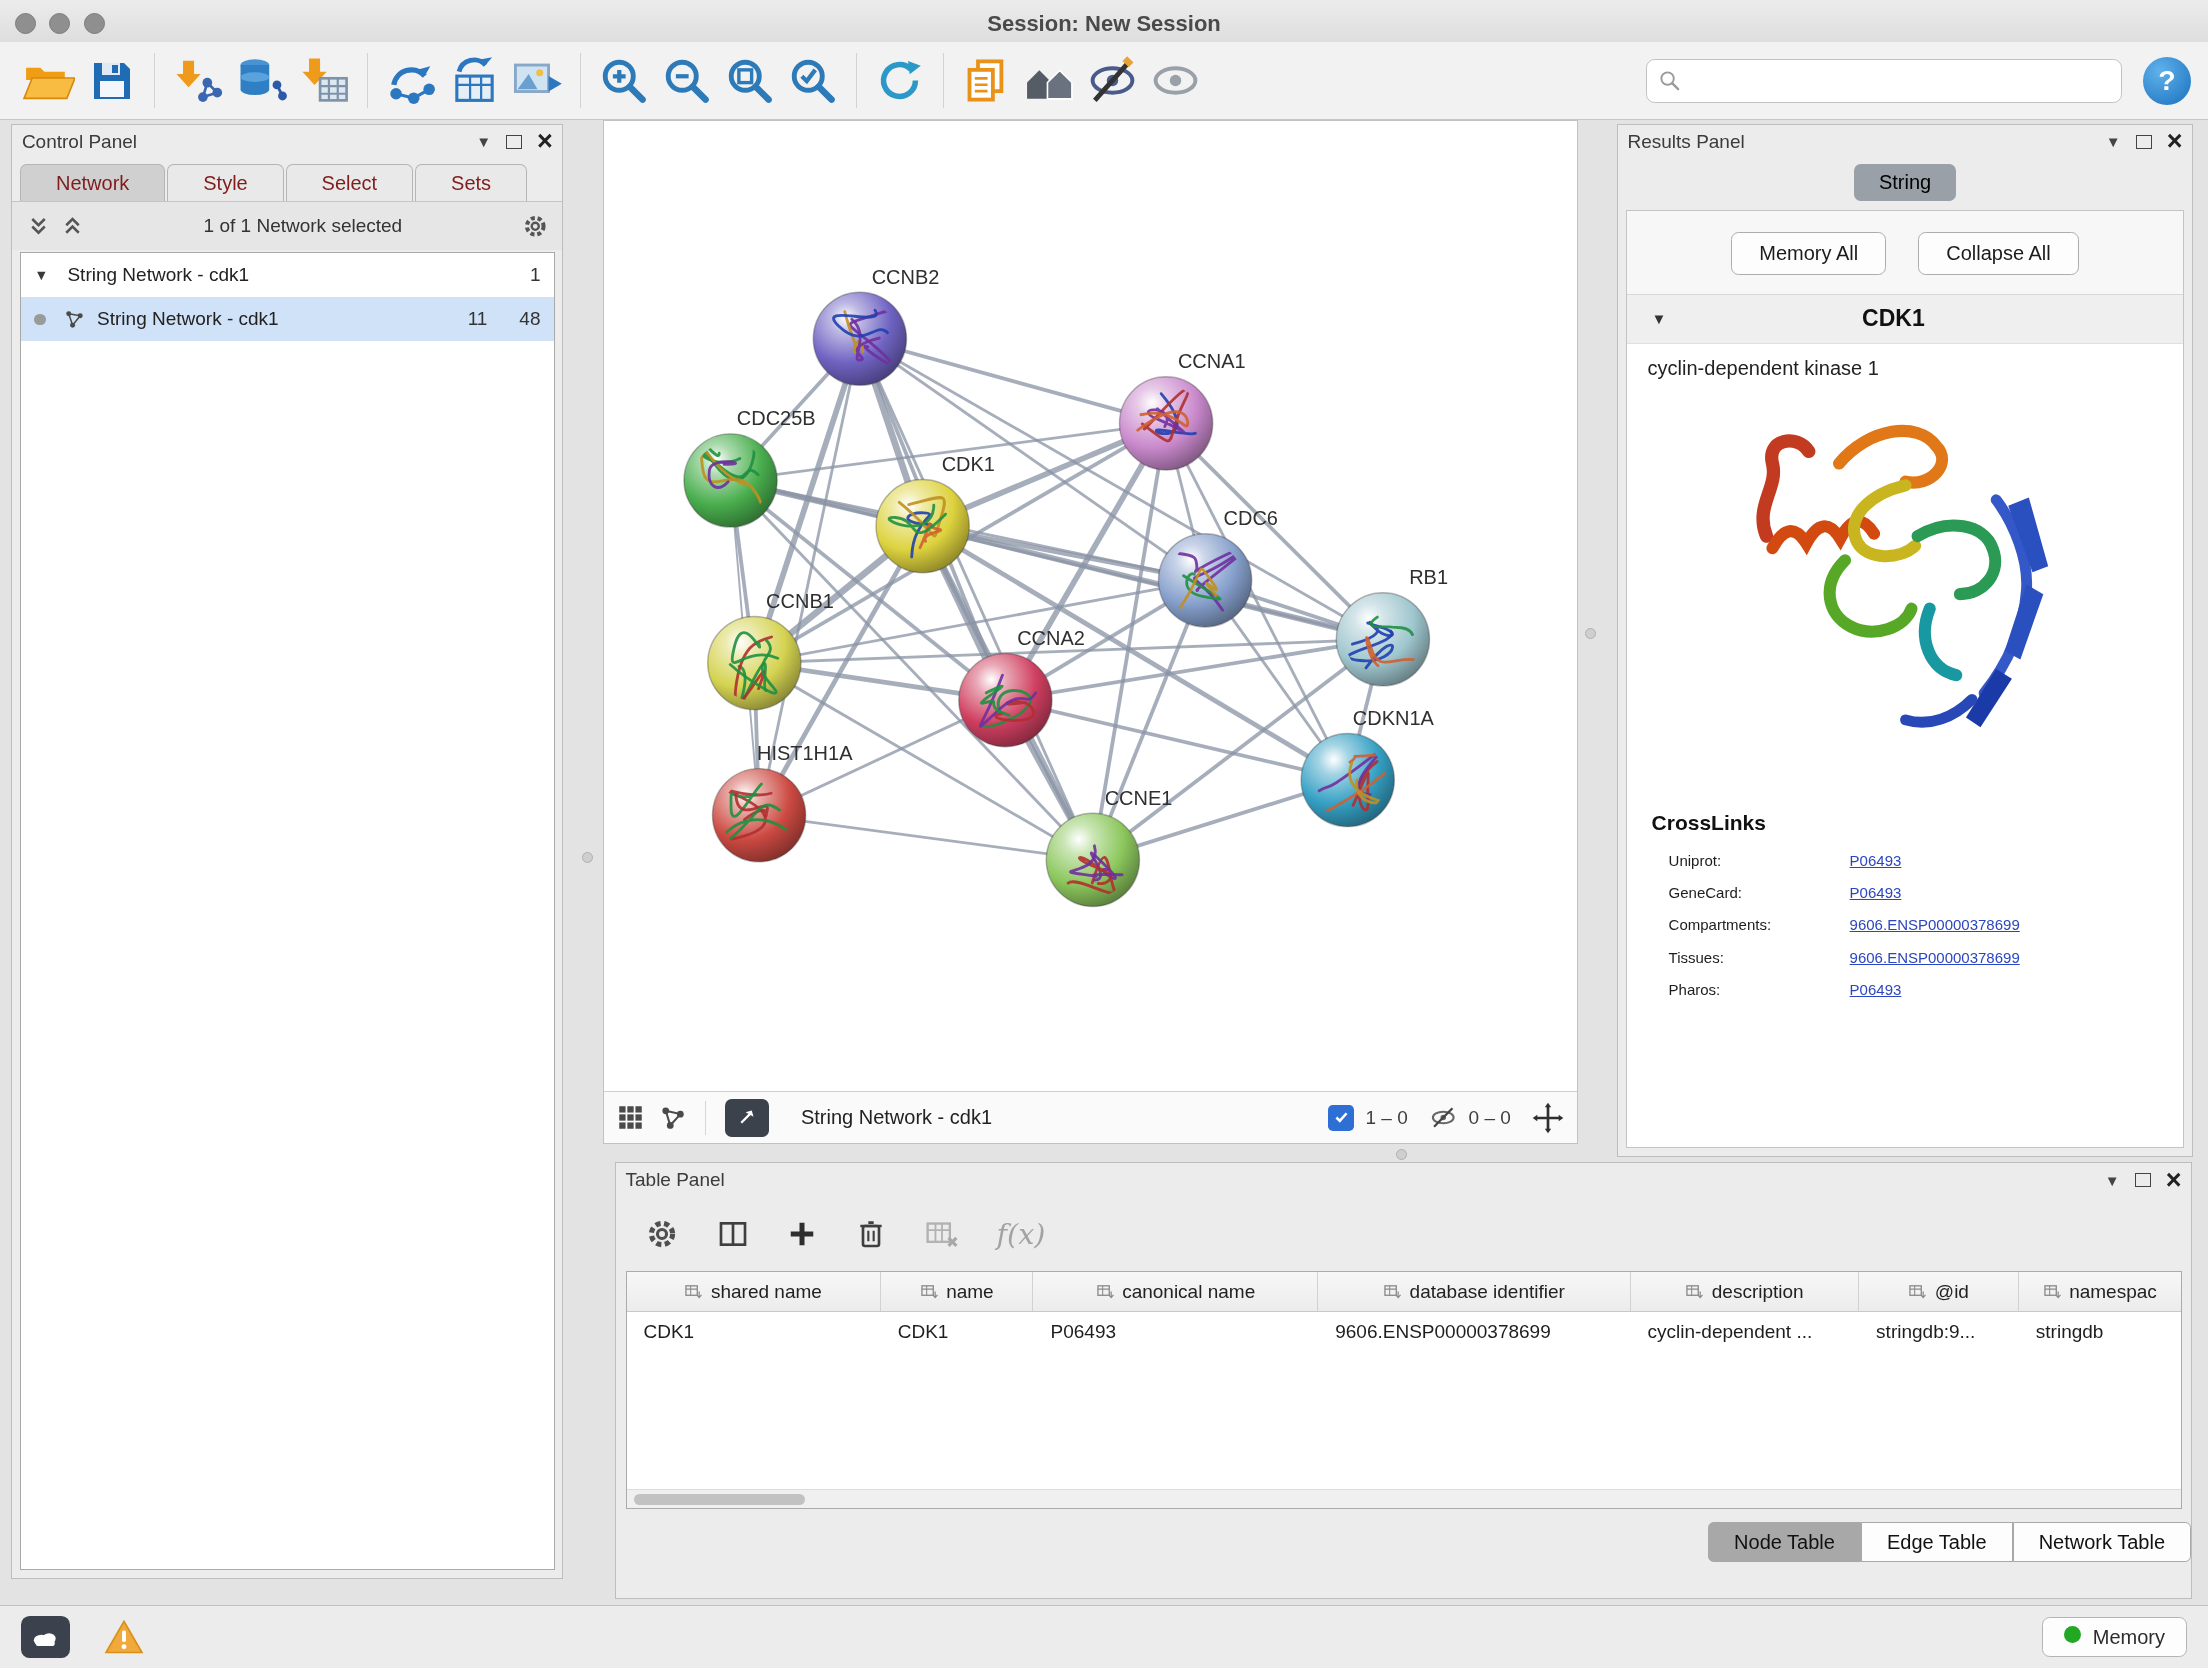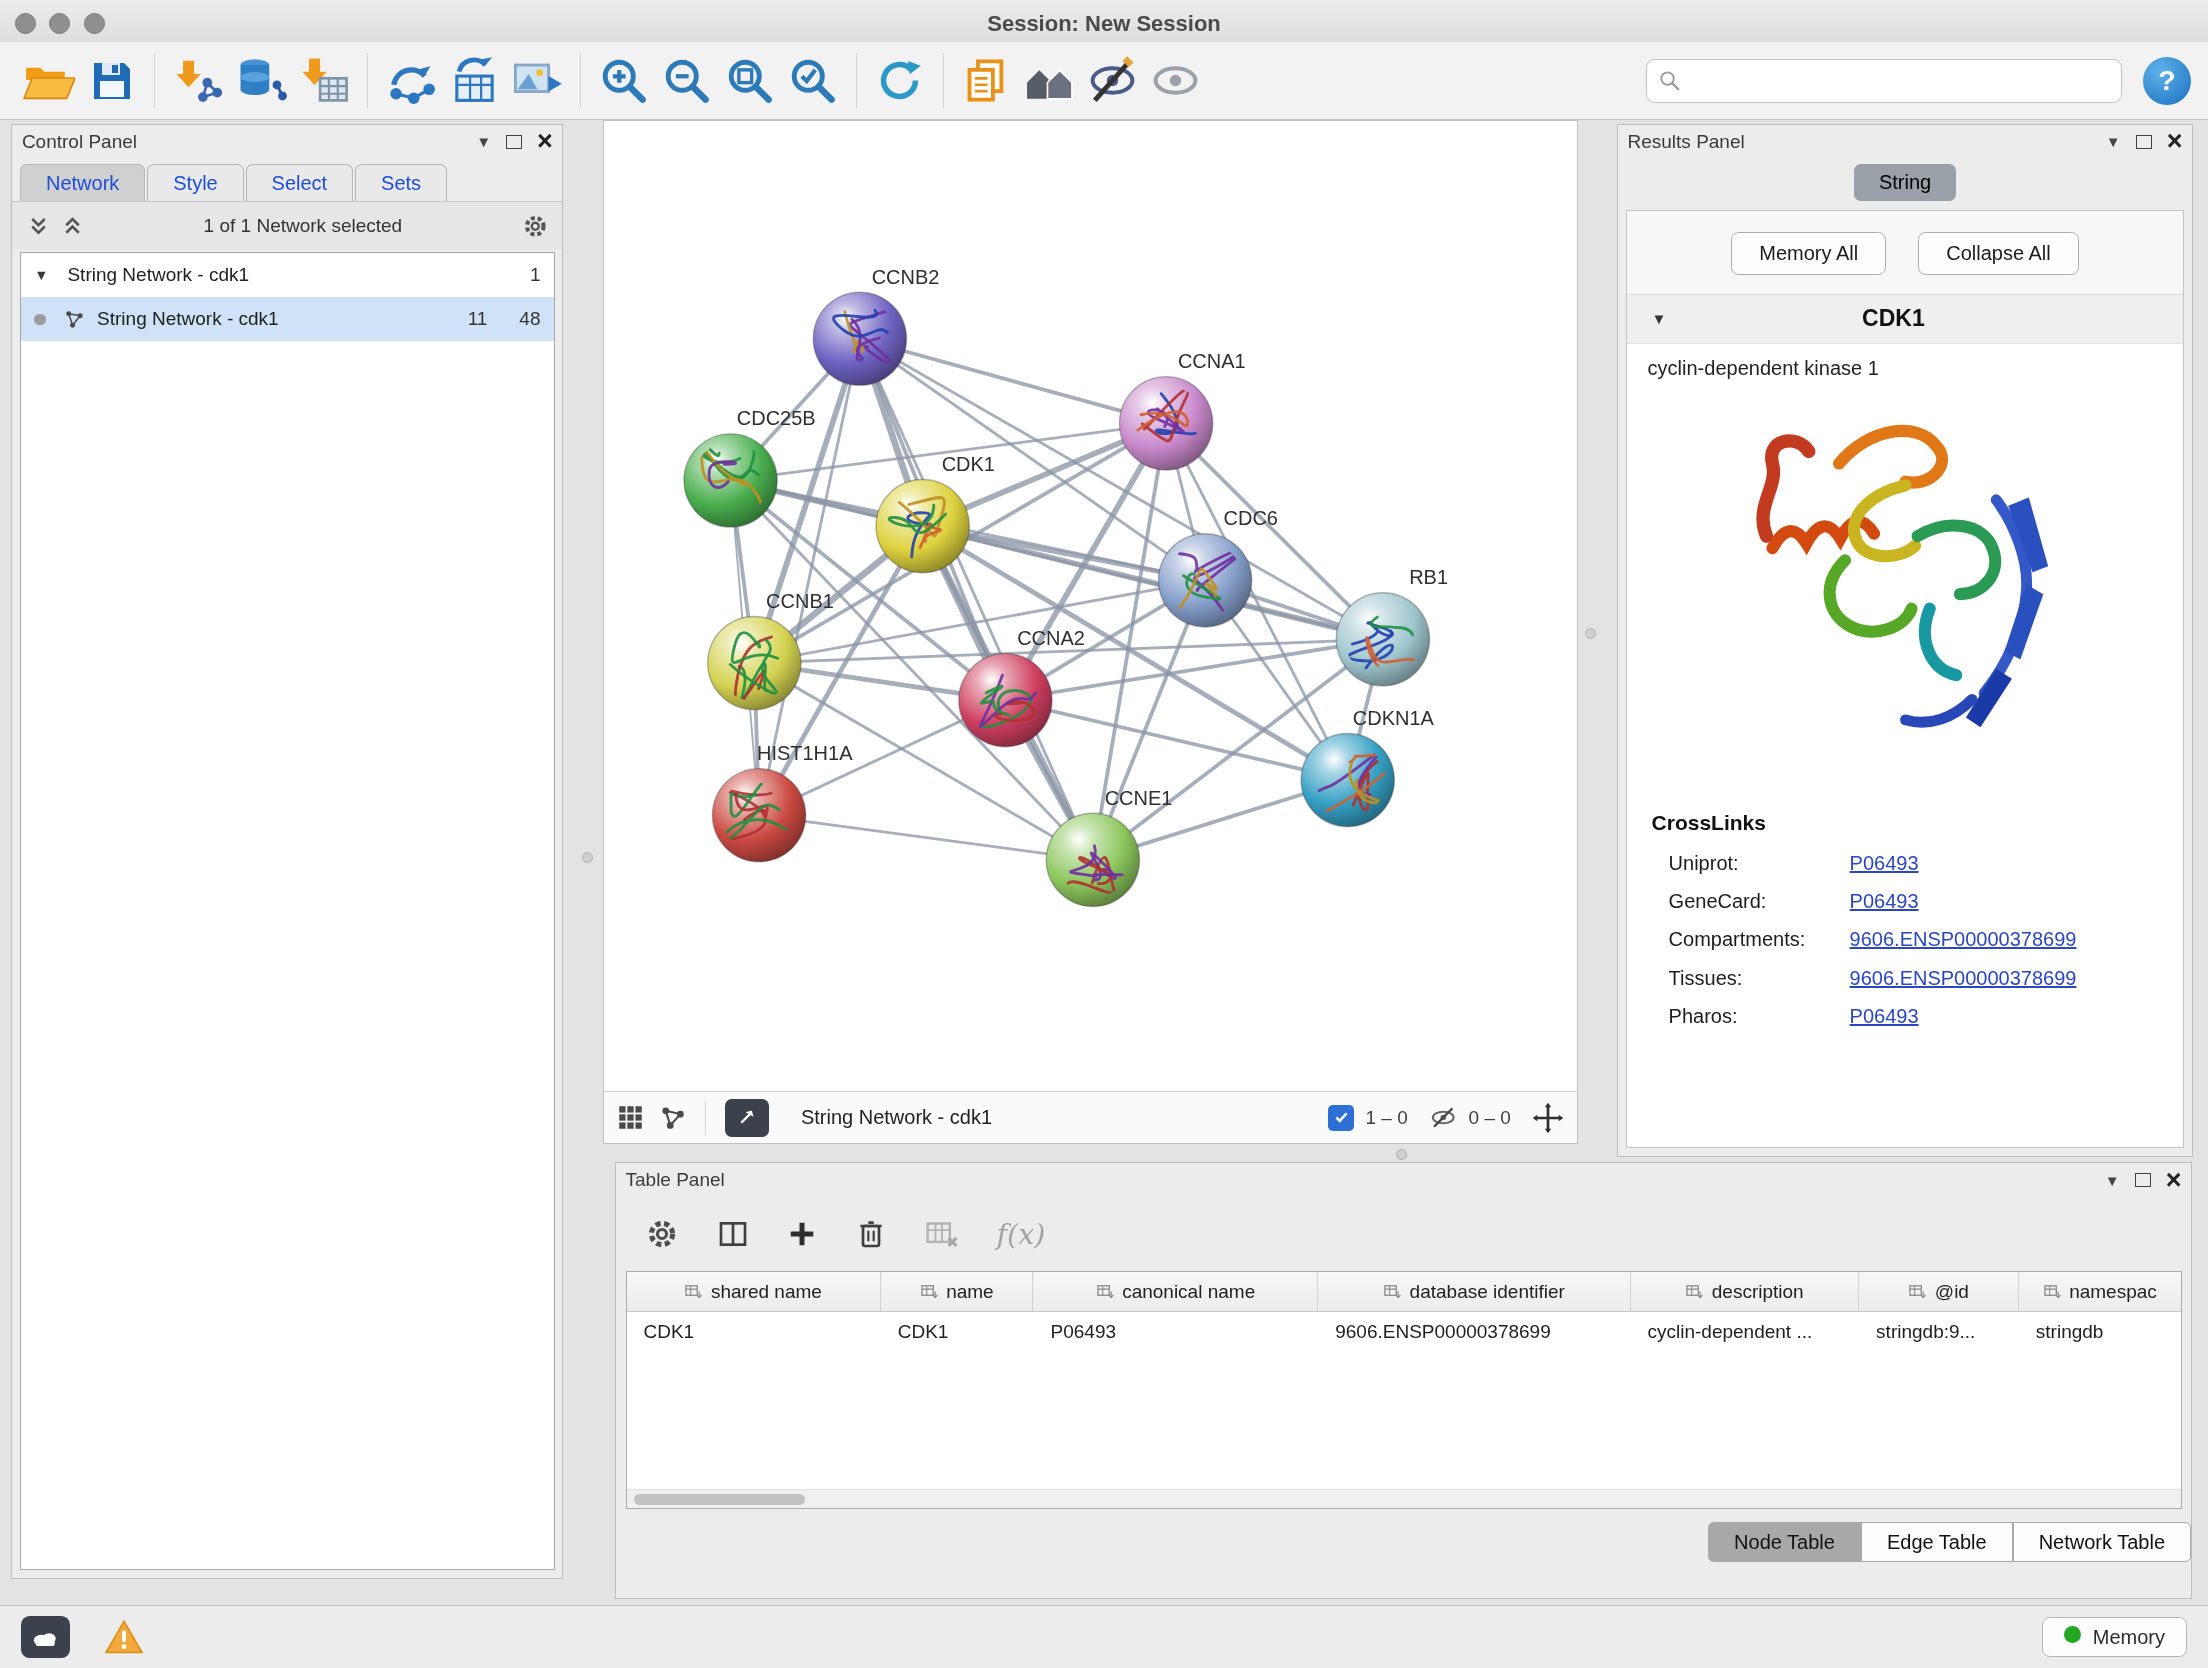--- a/index.html
+++ b/index.html
@@ -34,23 +34,23 @@
   .ph-title { font-size:19px; color:#3b3b3b; }
   .ph-icons { margin-left:auto; display:flex; align-items:center; gap:15px; }
   .ph-caret { font-size:15px; color:#444; }
   .ph-float { width:16px; height:14.3px; border:1.9px solid #444; display:inline-block; }
   .ph-close { font-size:27px; font-weight:bold; color:#222; line-height:19px; }
 
   
   .control-panel { position:absolute; left:11.4px; top:3.8px; width:552px; height:1455px;
     background:#ececec; border:1px solid #bdbdbd; display:flex; flex-direction:column; }
   .cp-tabs { display:flex; padding:5.7px 7.6px 0 7.6px; gap:1.9px; }
-  .cp-tab { height:38px; padding:0 25px; display:flex; align-items:center; justify-content:center;
+  .cp-tab { height:38px; padding:0 35px; display:flex; align-items:center; justify-content:center;
     font-size:20px; background:#e9e9e9; border:1px solid #b5b5b5; border-bottom:none;
-    border-radius:6.7px 6.7px 0 0; color:#1d4ed8; }
+    border-radius:6.7px 6.7px 0 0; color:#7f1d1d; }
   .cp-tab.active { background:#d0d0d0; }
   .cp-netrow { height:49px; display:flex; align-items:center; padding:0 13.3px; border-top:1px solid #c5c5c5; margin-top:-1px; background:#e6e6e6; }
   .cp-status { flex:1; text-align:center; font-size:19px; color:#333; }
   .cp-tree { flex:1; background:#fff; border:1px solid #a9a9a9; margin:1.9px 7.6px 7.6px 7.6px; overflow:hidden; }
   .tree-row { height:44px; display:flex; align-items:center; padding:0 13.3px; font-size:19px; color:#222; }
   .tree-row.selected { background:#cfe2f7; }
   .tree-caret { font-size:14.3px; color:#3a3a3a; margin-right:19px; }
   .tree-dot { width:11.4px; height:11.4px; border-radius:50%; background:#9a9a9a; margin-right:17px; }
   .tree-count { margin-left:auto; color:#333; }
   .tree-counts { margin-left:auto; display:flex; gap:32px; color:#333; }
@@ -75,21 +75,21 @@
     padding:6.7px 25px; border-radius:6.7px; }
   .results-box { flex:1; margin:9.5px 7.6px 7.6px 7.6px; background:#fff; border:1px solid #c4c4c4; overflow:hidden; }
   .rp-buttons { display:flex; justify-content:center; gap:32px; padding:21px 0 19px 0; border-bottom:1px solid #d8d8d8; background:#f7f7f7; }
   .rp-btn { background:#fdfdfd; border:1px solid #adadad; border-radius:7.6px; font-size:20px; padding:8.6px 27px; color:#1c1c1c; }
   .rp-section-header { height:49px; display:flex; align-items:center; background:#efefef; border-bottom:1px solid #e0e0e0; padding:0 25px; }
   .rp-caret { font-size:15px; color:#333; }
   .rp-gene { flex:1; text-align:center; font-size:23px; font-weight:bold; color:#111; margin-right:38px; }
   .rp-desc { font-size:20px; color:#222; padding:13.3px 21px 3.8px 21px; }
   .protein-figure { display:flex; justify-content:center; padding:7.6px 0 5.7px 0; }
   .crosslinks-title { font-size:21px; font-weight:bold; color:#111; padding:15px 0 9.5px 25px; }
-  .cl-row { display:flex; padding:7.6px 0 7.6px 42px; font-size:20px; }
+  .cl-row { display:flex; padding:7.6px 0 7.6px 42px; font-size:15px; }
   .cl-label { width:181px; color:#1d1d1d; }
   .cl-value { color:#2b46c0; text-decoration:underline; }
 
   
   .table-panel { position:absolute; left:615px; top:1042px; width:1577px; height:437px;
     background:#ececec; border:1px solid #bdbdbd; display:flex; flex-direction:column; }
   .tp-toolbar { height:74px; display:flex; align-items:center; gap:38px; padding:0 28.5px; }
   .fx { font-family:"DejaVu Serif", serif; font-style:italic; font-size:28.5px; color:#a3a3a3; }
   .tp-table { margin:0 9.5px; background:#fff; border:1px solid #ababab; height:238px; display:flex; flex-direction:column; }
   .tp-head { display:flex; background:linear-gradient(#f7f7f7,#ececec); border-bottom:1px solid #c9c9c9; height:40px; }

